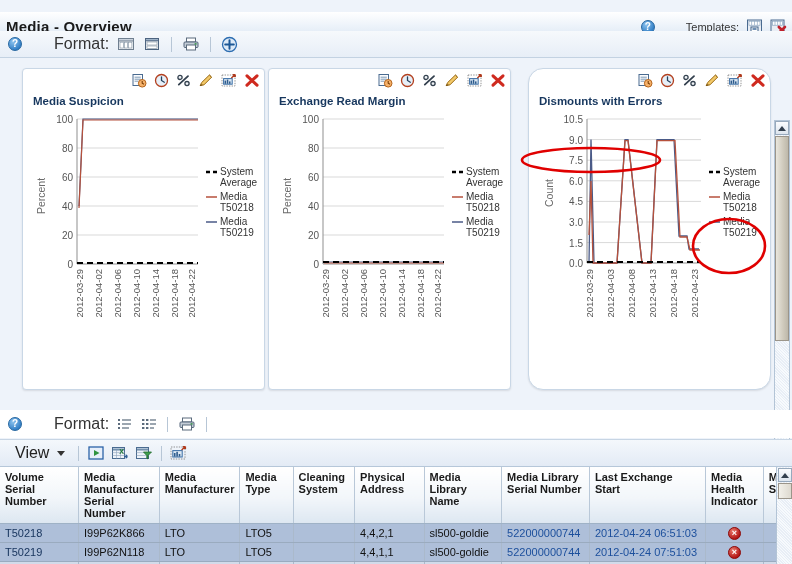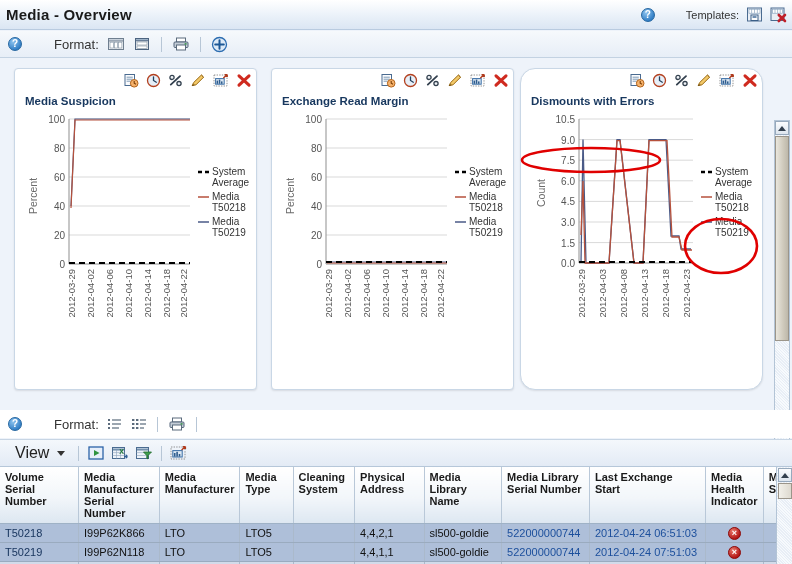--- a/index.html
+++ b/index.html
@@ -11,21 +11,21 @@
     background: #ffffff;
   }
   .app {
     position: relative;
     width: 792px; height: 564px;
     background: #eef3fa;
   }
 
   
   .titlebar {
-    position: absolute; left: 0; top: 0; width: 792px; height: 30px;
+    position: absolute; left: 0; top: 12px; width: 792px; height: 30px;
     background: linear-gradient(to bottom, #ffffff 0%, #eaf1f9 55%, #dbe6f3 100%);
     border-bottom: 1px solid #b9cbe0;
     display: flex; align-items: center;
   }
   .title {
     font-size: 15px; font-weight: bold; color: #1a1a1a;
     padding-left: 6px; letter-spacing: .2px;
     white-space: nowrap;
   }
   .titlebar-right {
@@ -52,36 +52,37 @@
     line-height: 1;
   }
 
   
   .fmtbar {
     position: absolute; left: 0; top: 31px; width: 792px; height: 27px;
     background: linear-gradient(to bottom, #f6f9fc, #e7eef7);
     border-bottom: 1px solid #c3d2e2;
     display: flex; align-items: center; gap: 8px; padding-left: 8px;
   }
-  .fmt-text { font-size: 13px; color: #333; padding-left: 24px; }
+  .fmt-text { font-size: 16px; color: #333; padding-left: 24px; }
   .tb-sep { width:1px; height:15px; background:#b7c6d6; margin: 0 2px; }
 
   .icoBtn { display:flex; align-items:center; justify-content:center; cursor:pointer; }
 
   
   .charts-region {
     position: absolute; left: 0; top: 58px; width: 792px; height: 345px;
     background: #eef3fa;
   }
   .chart-card {
     position: absolute; top: 10px; width: 243px; height: 322px;
     background: #ffffff; border: 1px solid #c9d7e6; border-radius: 4px;
     box-shadow: 0 1px 2px rgba(0,0,0,.10);
-  }
-  .card1 { left: 14px; } .card2 { left: 271px; padding-left: 12px; } .card3 { left: 520px; border-radius: 15px; }
+    margin-left: 8px;
+  }
+  .card1 { left: 14px; } .card2 { left: 260px; padding-left: 12px; } .card3 { left: 520px; border-radius: 15px; }
   .card-tools {
     position: absolute; right: 4px; top: 4px;
     display: flex; align-items: center; gap: 7px;
   }
   .card-title {
     position: absolute; left: 10px; top: 26px;
     font-size: 11.5px; font-weight: bold; color: #17375e;
     white-space: nowrap;
   }
   .chart-svg { position: absolute; left: 0; top: 42px; }

